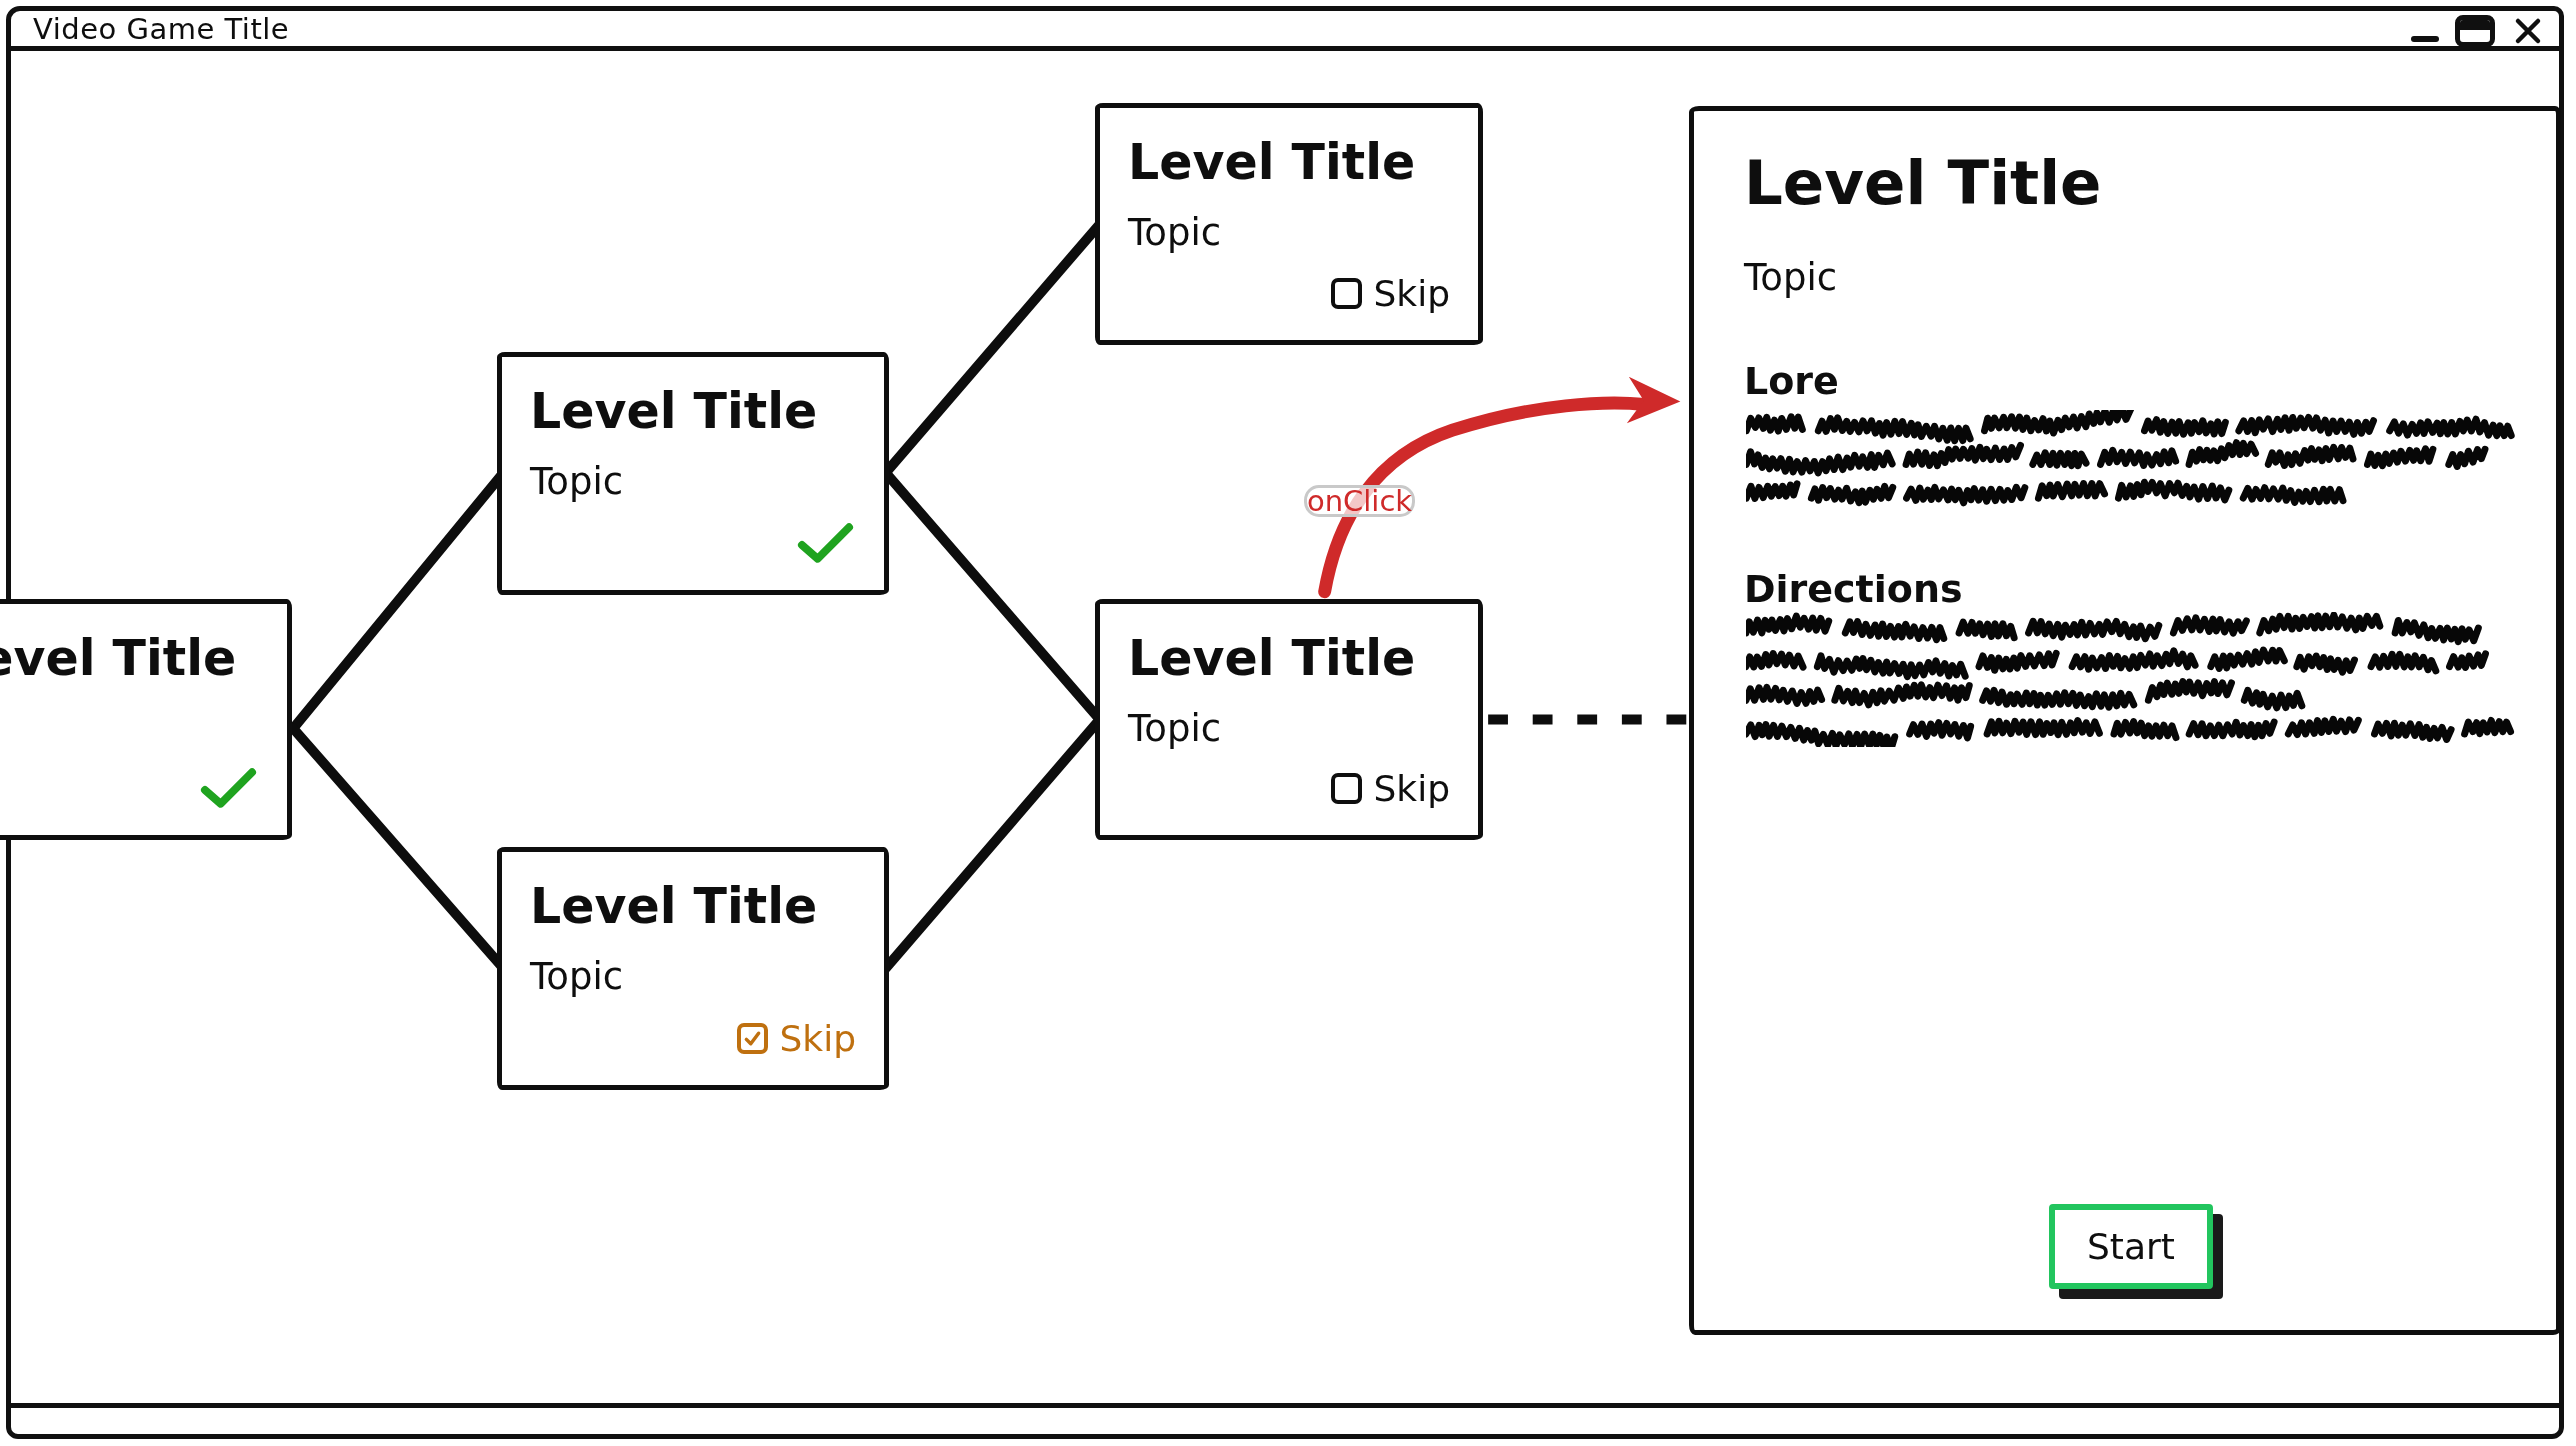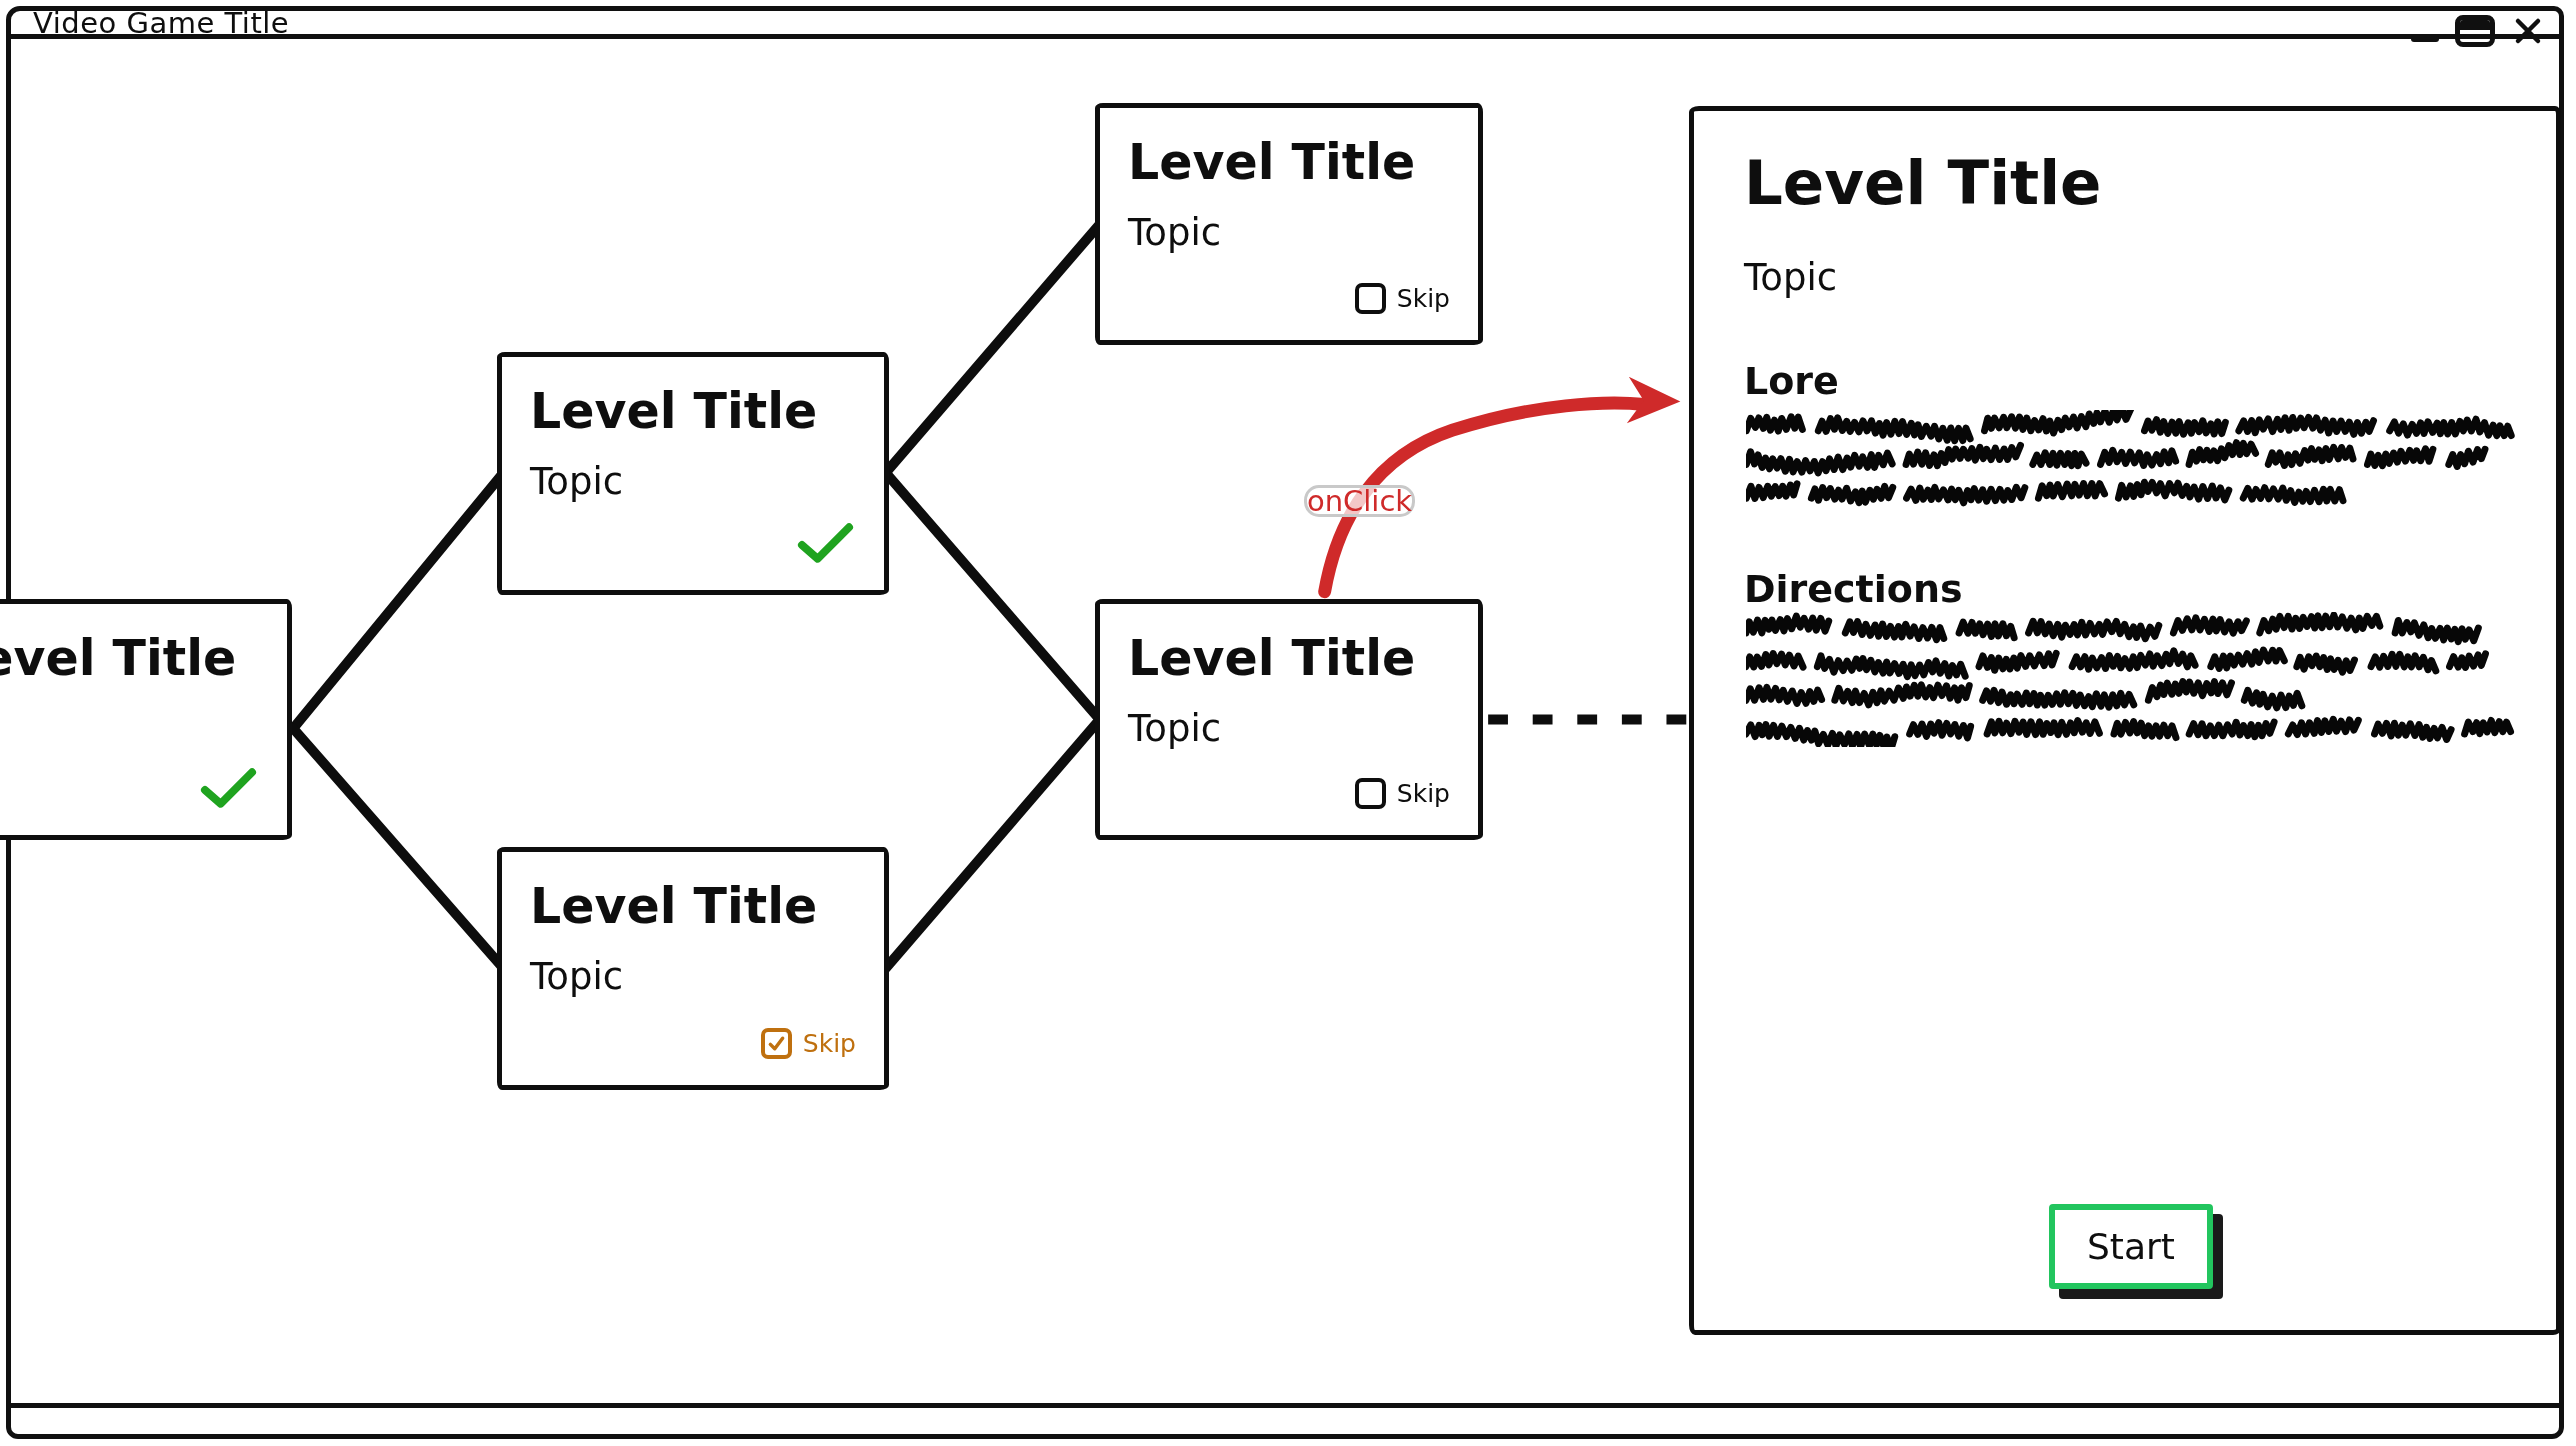--- a/index.html
+++ b/index.html
@@ -14,21 +14,21 @@
 
   
   .window {
     position: absolute; left: 6px; top: 6px; width: 2558px; height: 1433px;
     border: 5px solid #101010;
     border-radius: 14px 10px 12px 12px;
     background: #fff;
     z-index: 0;
   }
   .titlebar {
-    position: absolute; left: 0; top: 0; right: 0; height: 28px;
+    position: absolute; left: 0; top: 0; right: 0; height: 40px;
     border-bottom: 5px solid #101010;
     display: flex; align-items: center;
   }
   .titlebar-text { font-size: 29px; padding-left: 22px; letter-spacing: 0.5px; }
   .win-controls {
     position: absolute; right: 14px; top: 0; height: 40px;
     display: flex; align-items: center; gap: 16px;
   }
   .min-icon { width: 28px; height: 6px; background: #101010; border-radius: 3px; margin-top: 16px; }
   .max-icon { width: 40px; height: 32px; border: 5px solid #101010; border-radius: 8px; position: relative; overflow: hidden; }
@@ -58,21 +58,21 @@
     position: absolute; right: 28px; bottom: 26px;
     display: flex; align-items: center; gap: 11px;
     cursor: pointer;
   }
   .cbox {
     width: 31px; height: 31px;
     border: 4px solid #0e0e0e; border-radius: 7px;
     display: inline-flex; align-items: center; justify-content: center;
     background: #fff;
   }
-  .skip-label { font-size: 25px; font-weight: 500; }
+  .skip-label { font-size: 36px; font-weight: 500; }
   .skip-row.checked .cbox { border-color: #bf700f; }
   .skip-row.checked .skip-label { color: #bf700f; }
 
   
   .pill {
     position: absolute; left: 1304px; top: 485px; width: 111px; height: 32px;
     background: rgba(255,255,255,0.74);
     border: 3px solid #c9c9c9; border-radius: 15px;
     display: flex; align-items: center; justify-content: center;
     z-index: 4;

